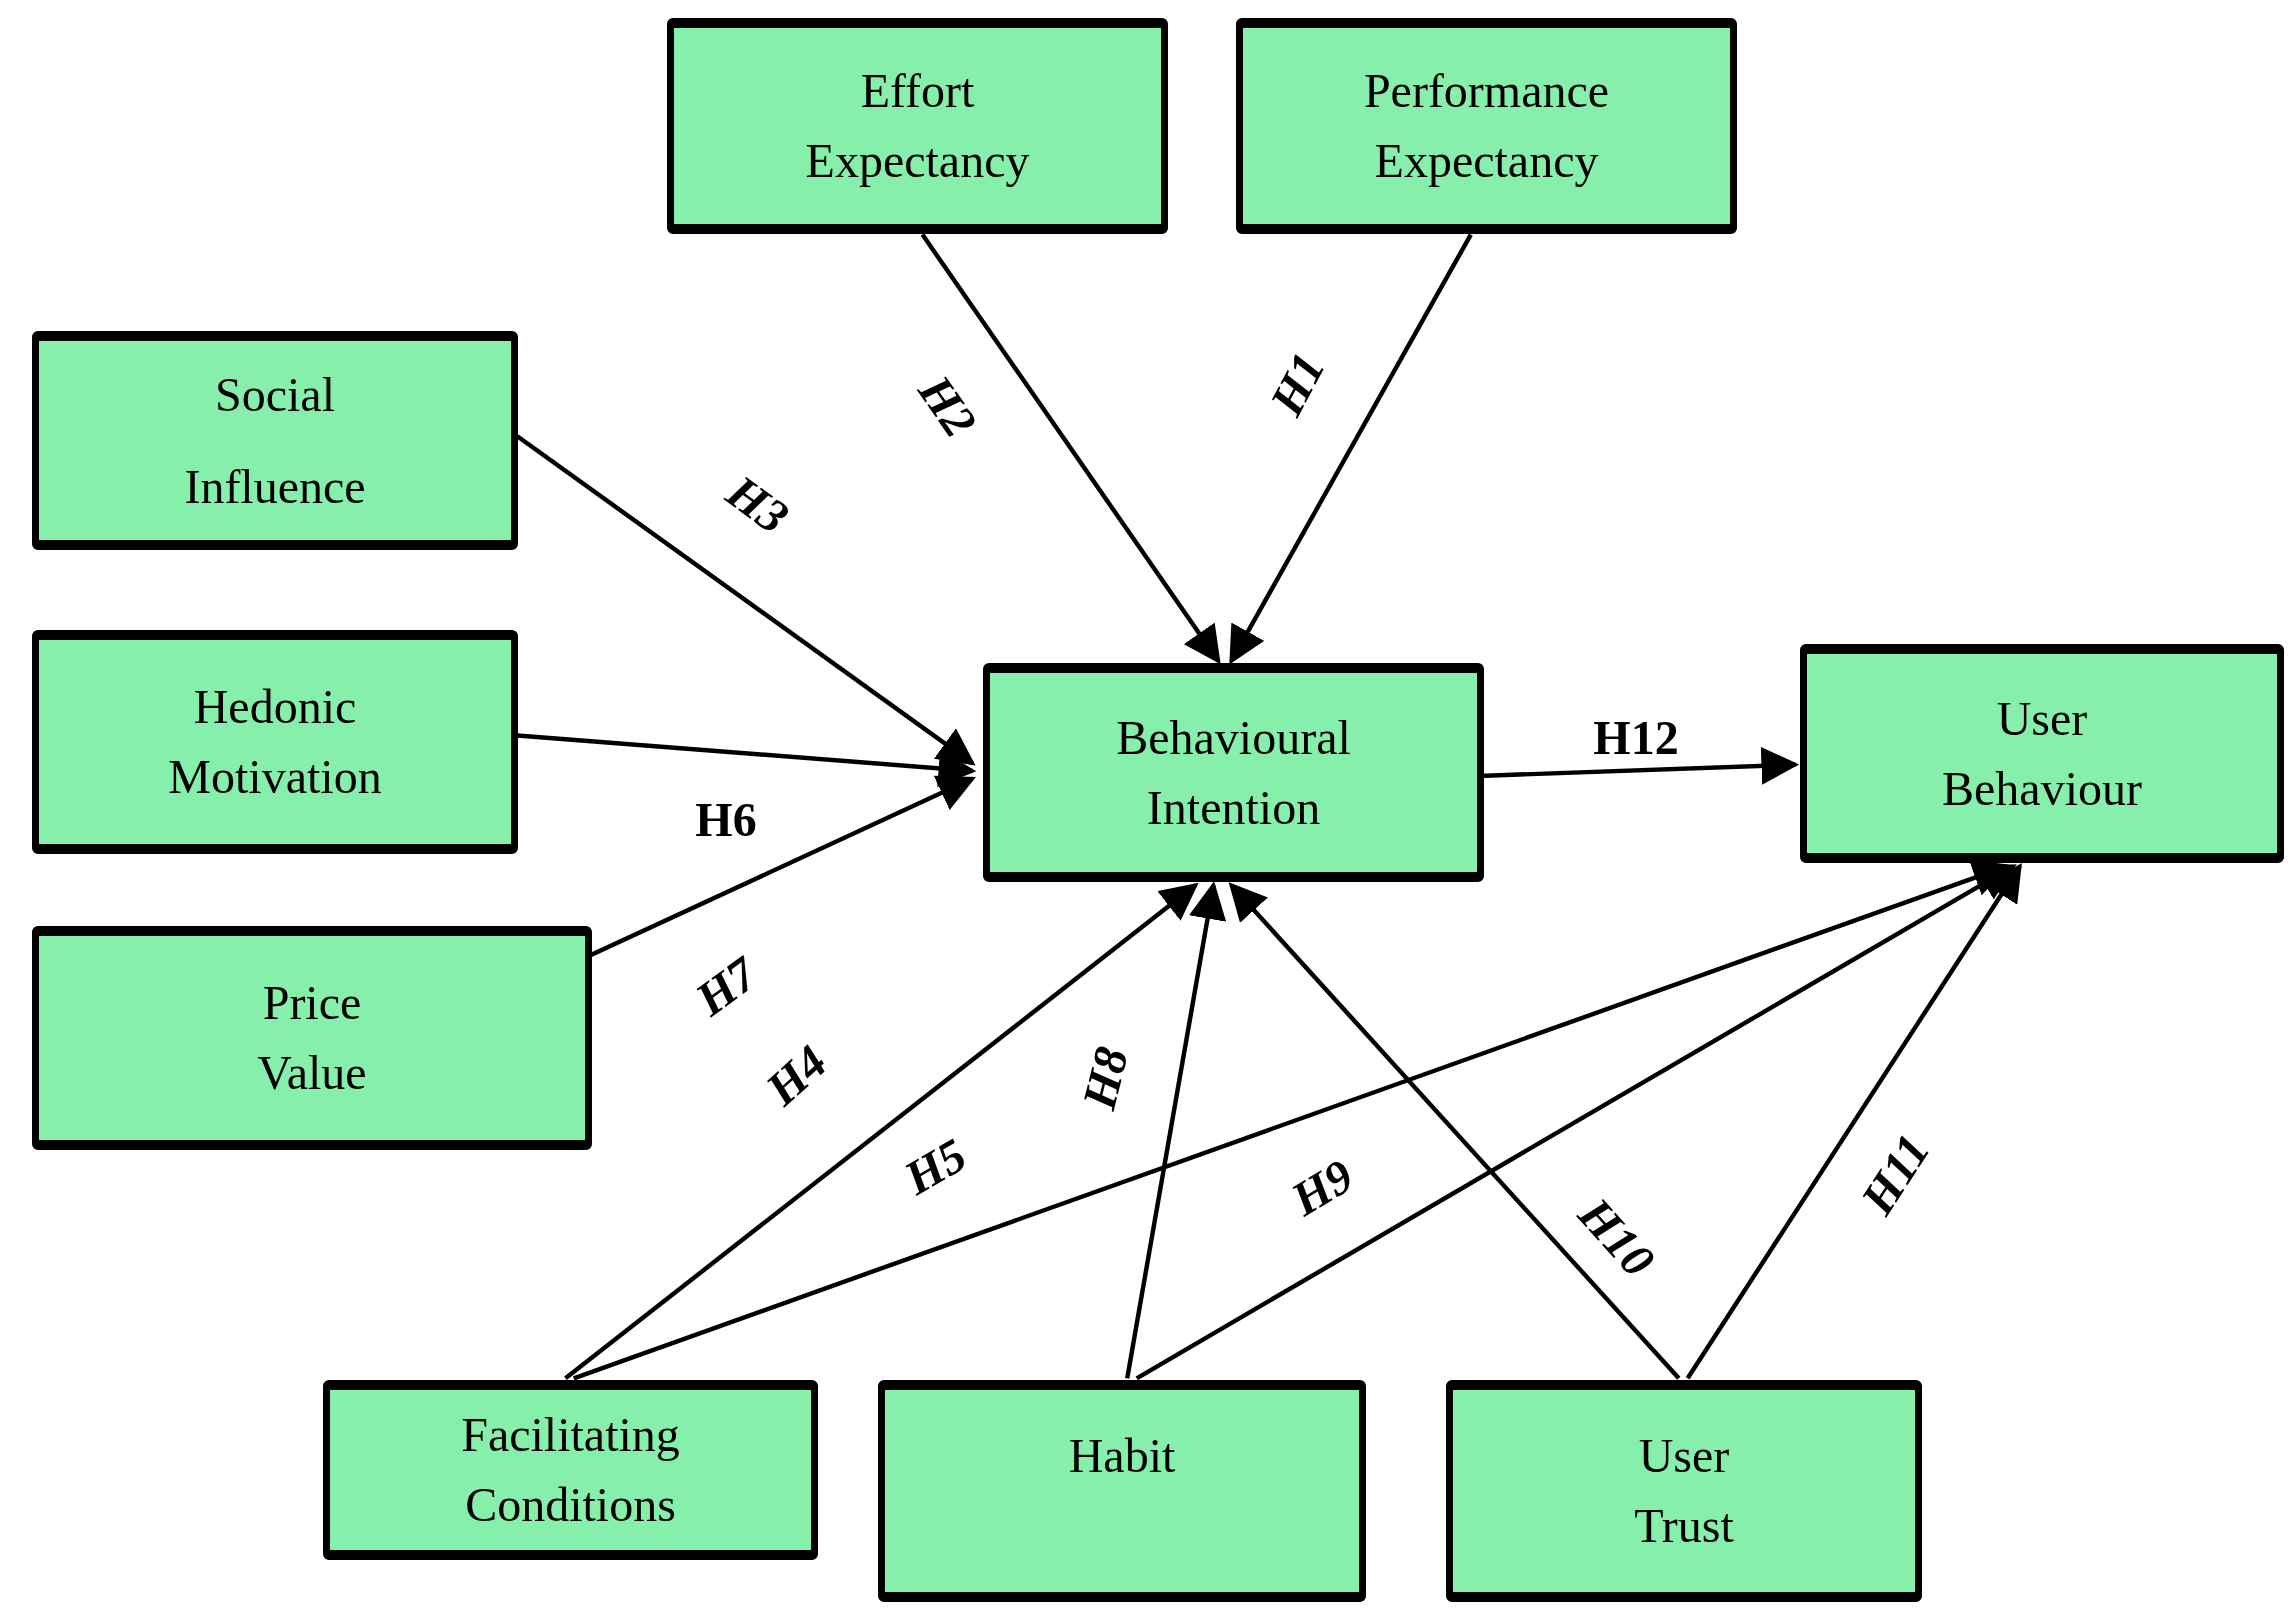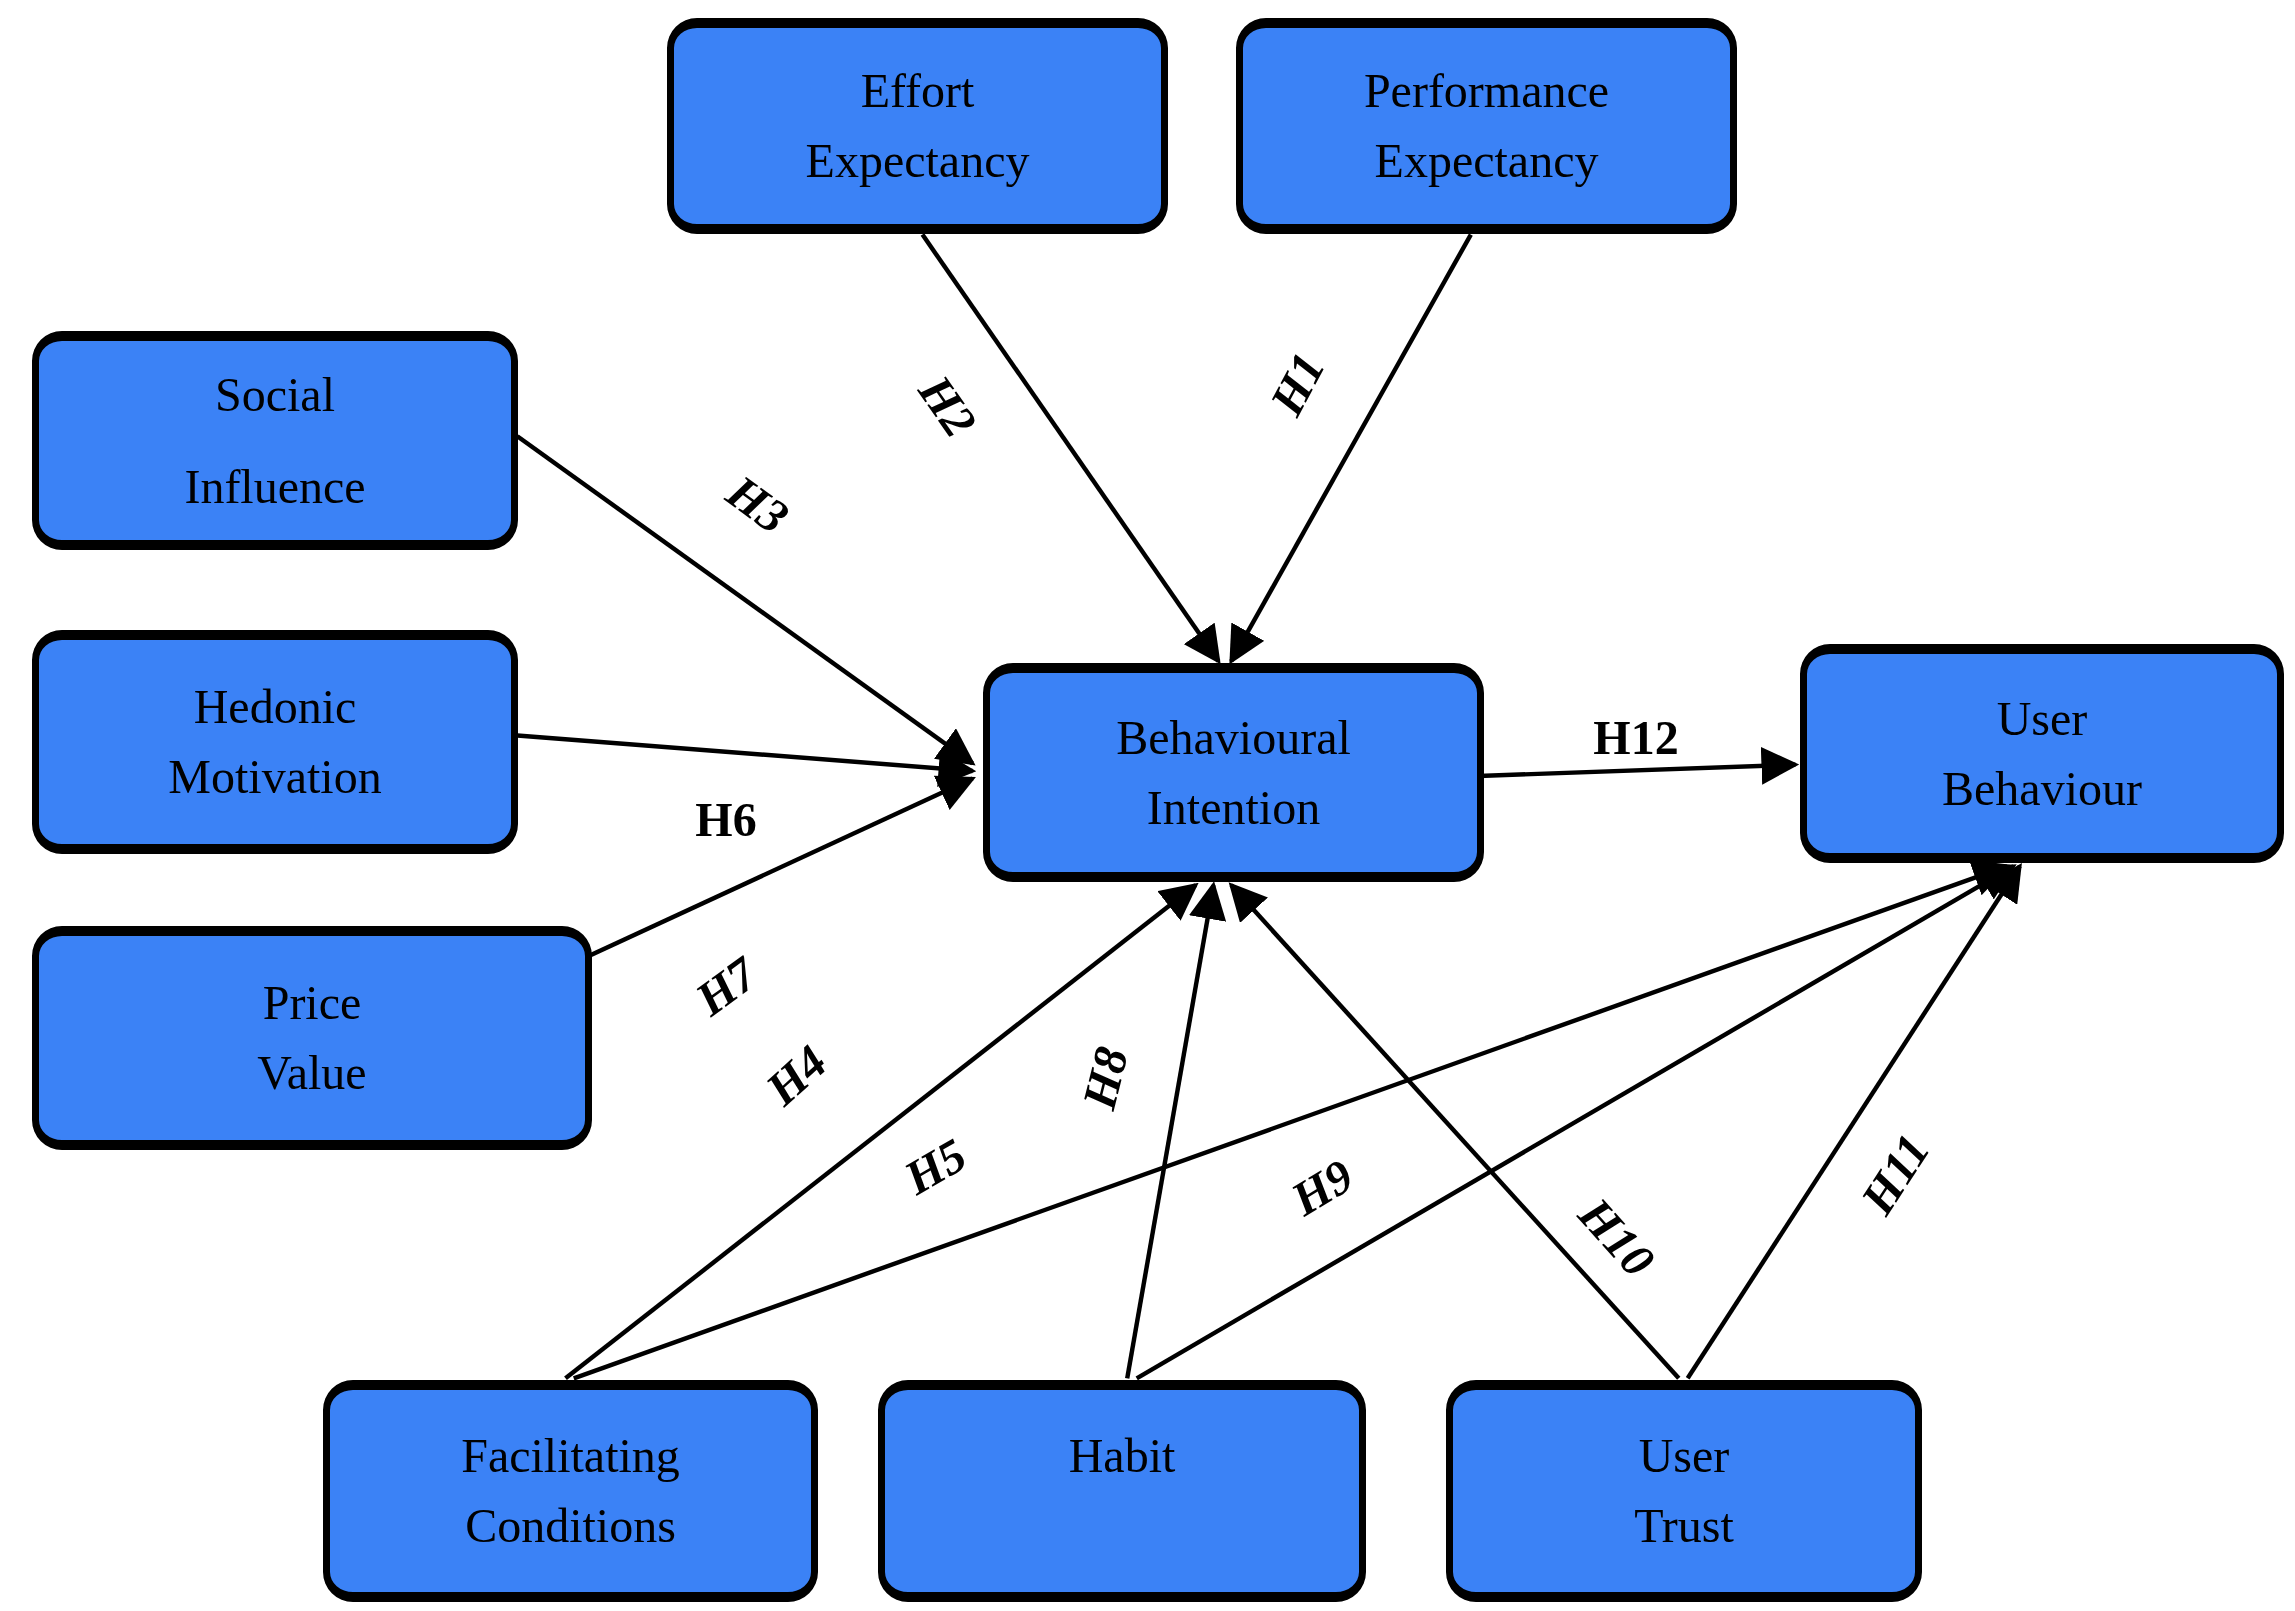--- a/index.html
+++ b/index.html
@@ -17,22 +17,22 @@
     left: 0; top: 0;
     width: 100%; height: 100%;
   }
   .edges-svg line { stroke: #000000; stroke-width: 7; }
   .node {
     position: absolute;
     box-sizing: border-box;
     border-style: solid;
     border-color: #000000;
     border-width: 10px 7px;
-    border-radius: 30px;
-    background: #3b82f6;
+    border-radius: 6px;
+    background: #86efac;
     display: flex;
     flex-direction: column;
     align-items: center;
     justify-content: center;
     text-align: center;
     font-size: 48px;
     line-height: 1.45;
     color: #000000;
   }
   .node span { display: block; min-height: 1.45em; white-space: nowrap; }
@@ -91,21 +91,21 @@
     <span>Value</span>
   </div>
   <div class="node" style="left:983px; top:663px; width:501px; height:219px;">
     <span>Behavioural</span>
     <span>Intention</span>
   </div>
   <div class="node" style="left:1800px; top:644px; width:484px; height:219px;">
     <span>User</span>
     <span>Behaviour</span>
   </div>
-  <div class="node" style="left:323px;  top:1380px; width:495px; height:222px;">
+  <div class="node" style="left:323px;  top:1380px; width:495px; height:180px;">
     <span>Facilitating</span>
     <span>Conditions</span>
   </div>
   <div class="node" style="left:878px; top:1380px; width:488px; height:222px;text-align:center;">
     <span>Habit</span>
     <span></span>
   </div>
   <div class="node" style="left:1446px; top:1380px; width:476px; height:222px;">
     <span>User</span>
     <span>Trust</span>

